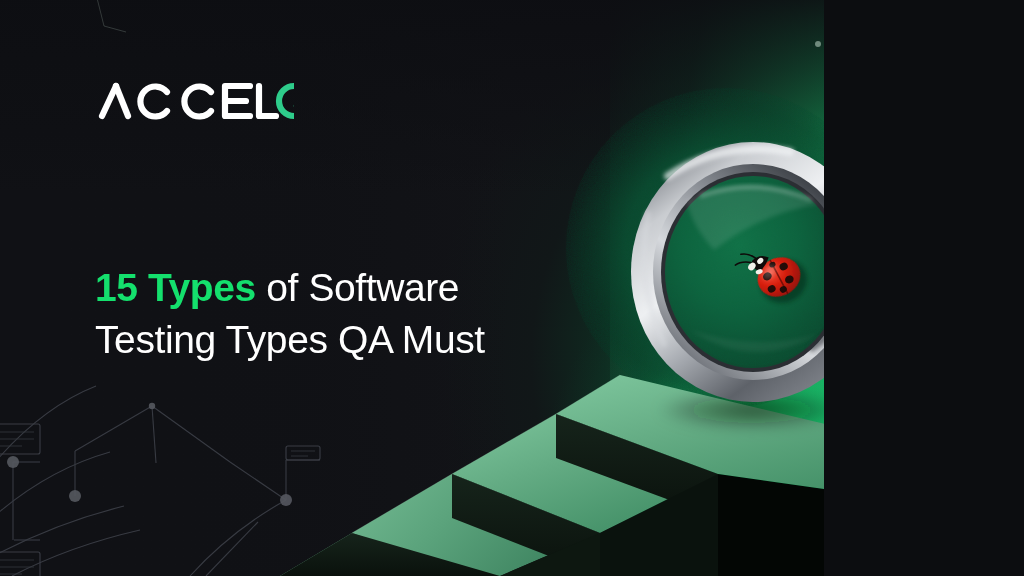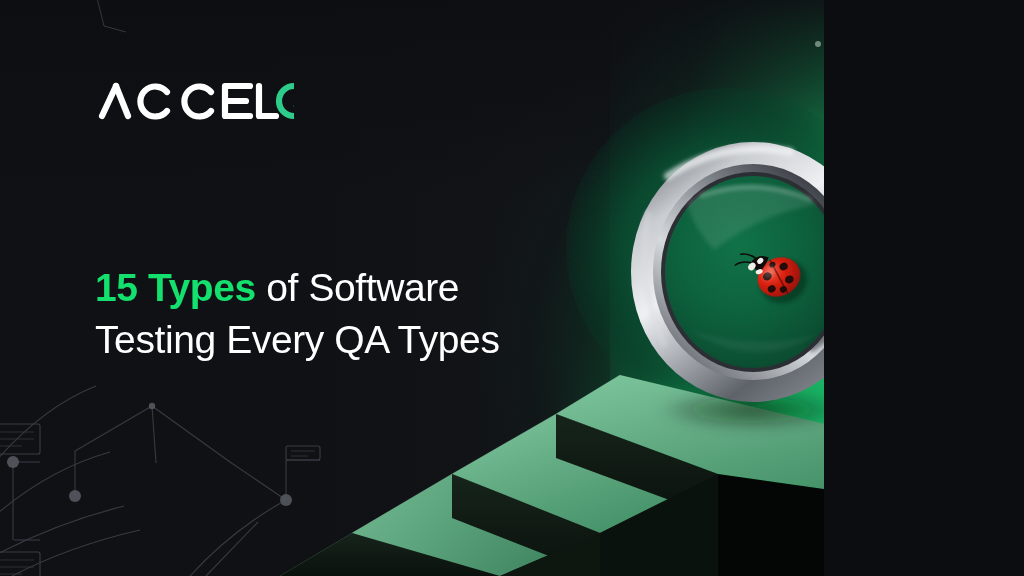--- a/index.html
+++ b/index.html
@@ -446,16 +446,16 @@
 
       <g>
         <circle cx="196" cy="22" r="15" fill="none" stroke="#2ecc8b" stroke-width="6.2"></circle>
         <path d="M 199 27 L 210 39" stroke="#2ecc8b" stroke-width="6.2" stroke-linecap="round"></path>
       </g>
     </svg>
   </div>
 
   <h1 class="headline">
     <span class="hl-accent">15 Types</span><span> of Software</span><br>
-    <span>Testing Every QA Types</span><br>
+    <span>Testing Types QA Must</span><br>
   </h1>
 
 </div>
 
 </body></html>

